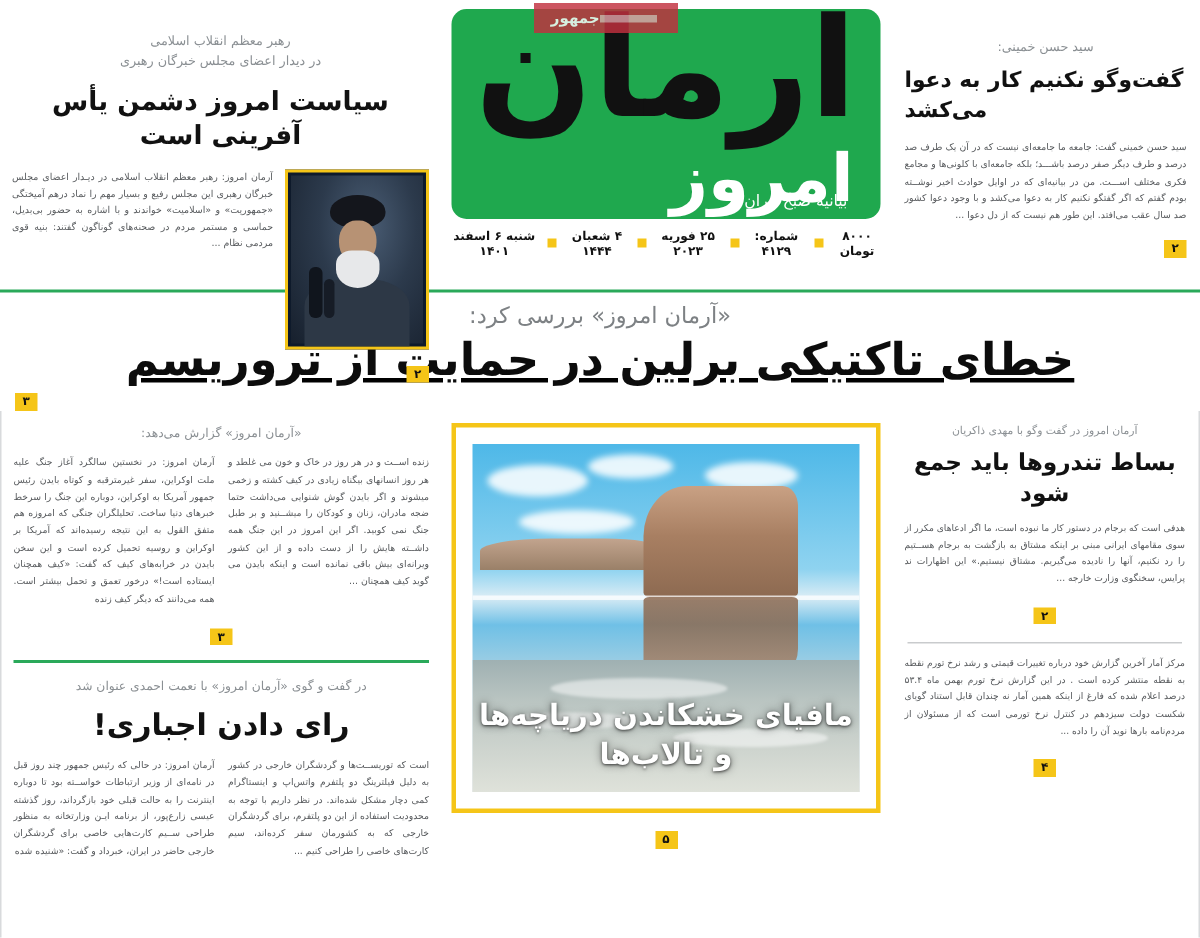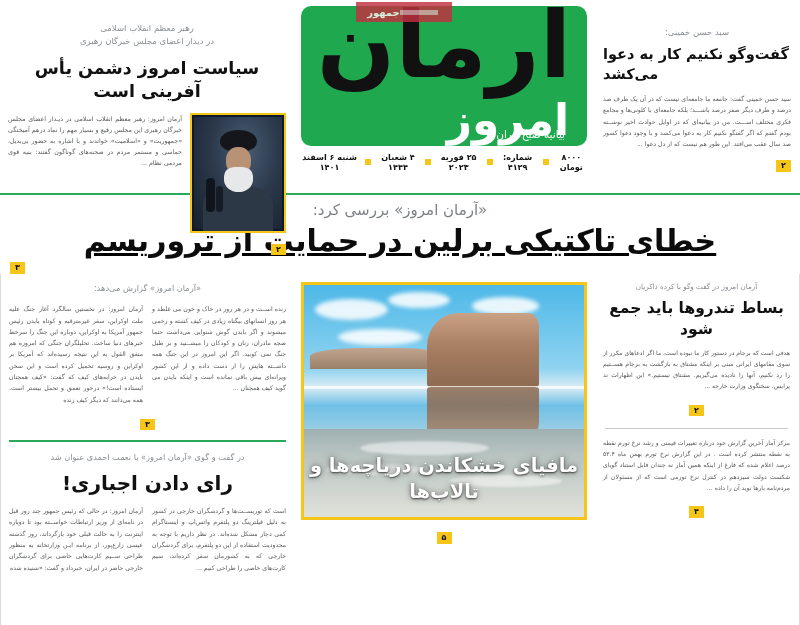--- a/index.html
+++ b/index.html
@@ -84,21 +84,21 @@
   .mid-head{font-size:21px;font-weight:bold;color:#111;text-align:center;line-height:1.3;margin-top:7px;}
   .mid-head.sm{font-size:20px;}
   .two-col{display:flex;flex-direction:row-reverse;gap:9px;margin-top:9px;}
   .two-col .c{flex:1;font-size:6.2px;line-height:1.82;color:#55585b;text-align:justify;}
   .mid-foot{text-align:center;margin-top:7px;}
   .hr-thin{height:1px;background:#c9cbcd;margin:11px 2px 0 2px;}
   .hr-green{height:2px;background:#2aa95a;margin:9px 0 0 0;}
 
   
   .mid-center{width:300px;box-sizing:border-box;padding:8px 7px 0 7px;}
-  .photo-frame{border:3px solid #f5c518;background:#fff;padding:0;}
+  .photo-frame{border:3px solid #f5c518;background:#fff;padding:11px;}
   .photo{
     position:relative;width:100%;height:232px;overflow:hidden;
     background:linear-gradient(#4eb8e8 0%,#8fd3f0 36%,#d9ecf5 44%,#6fc0e6 52%,#b8d6e2 70%,#cdd4d2 100%);
   }
   .sky-cloud{position:absolute;background:rgba(255,255,255,.86);border-radius:50%;filter:blur(2px);}
   .rock{
     position:absolute;left:44%;top:12%;width:40%;height:32%;
     background:linear-gradient(180deg,#c9a184 0%,#a87f62 45%,#8d6a51 100%);
     border-radius:28% 10% 4% 4%/45% 18% 4% 4%;
   }
@@ -266,21 +266,21 @@
           <div class="photo-title">مافیای خشکاندن دریاچه‌ها و تالاب‌ها</div>
         </div>
       </div>
       <div class="photo-pagenum">
         <span class="pagenum">۵</span>
       </div>
     </div>
 
     <div class="mid-left">
       <div>
-        <div class="ml-kicker">آرمان امروز در گفت وگو با کرده ذاکریان</div>
+        <div class="ml-kicker">آرمان امروز در گفت وگو با مهدی ذاکریان</div>
         <div class="ml-head">بساط تندروها باید جمع شود</div>
         <div class="ml-text">هدفی است که برجام در دستور کار ما نبوده است، ما اگر ادعاهای مکرر از سوی مقامهای ایرانی مبنی بر اینکه مشتاق به بازگشت به برجام هســتیم را رد نکنیم، آنها را نادیده می‌گیریم. مشتاق نیستیم.» این اظهارات ند پرایس، سخنگوی وزارت خارجه ...</div>
         <div class="ml-foot">
           <span class="pagenum">۲</span>
         </div>
       </div>
       <div class="hr-thin"></div>
       <div style="margin-top:8px;">
         <div class="ml-text">مرکز آمار آخرین گزارش خود درباره تغییرات قیمتی و رشد نرخ تورم نقطه به نقطه منتشر کرده است . در این گزارش نرخ تورم بهمن ماه ۵۳.۴ درصد اعلام شده که فارغ از اینکه همین آمار نه چندان قابل استناد گویای شکست دولت سیزدهم در کنترل نرخ تورمی است که از مسئولان از مردم‌نامه بارها نوید آن را داده ...</div>
         <div class="ml-foot">

